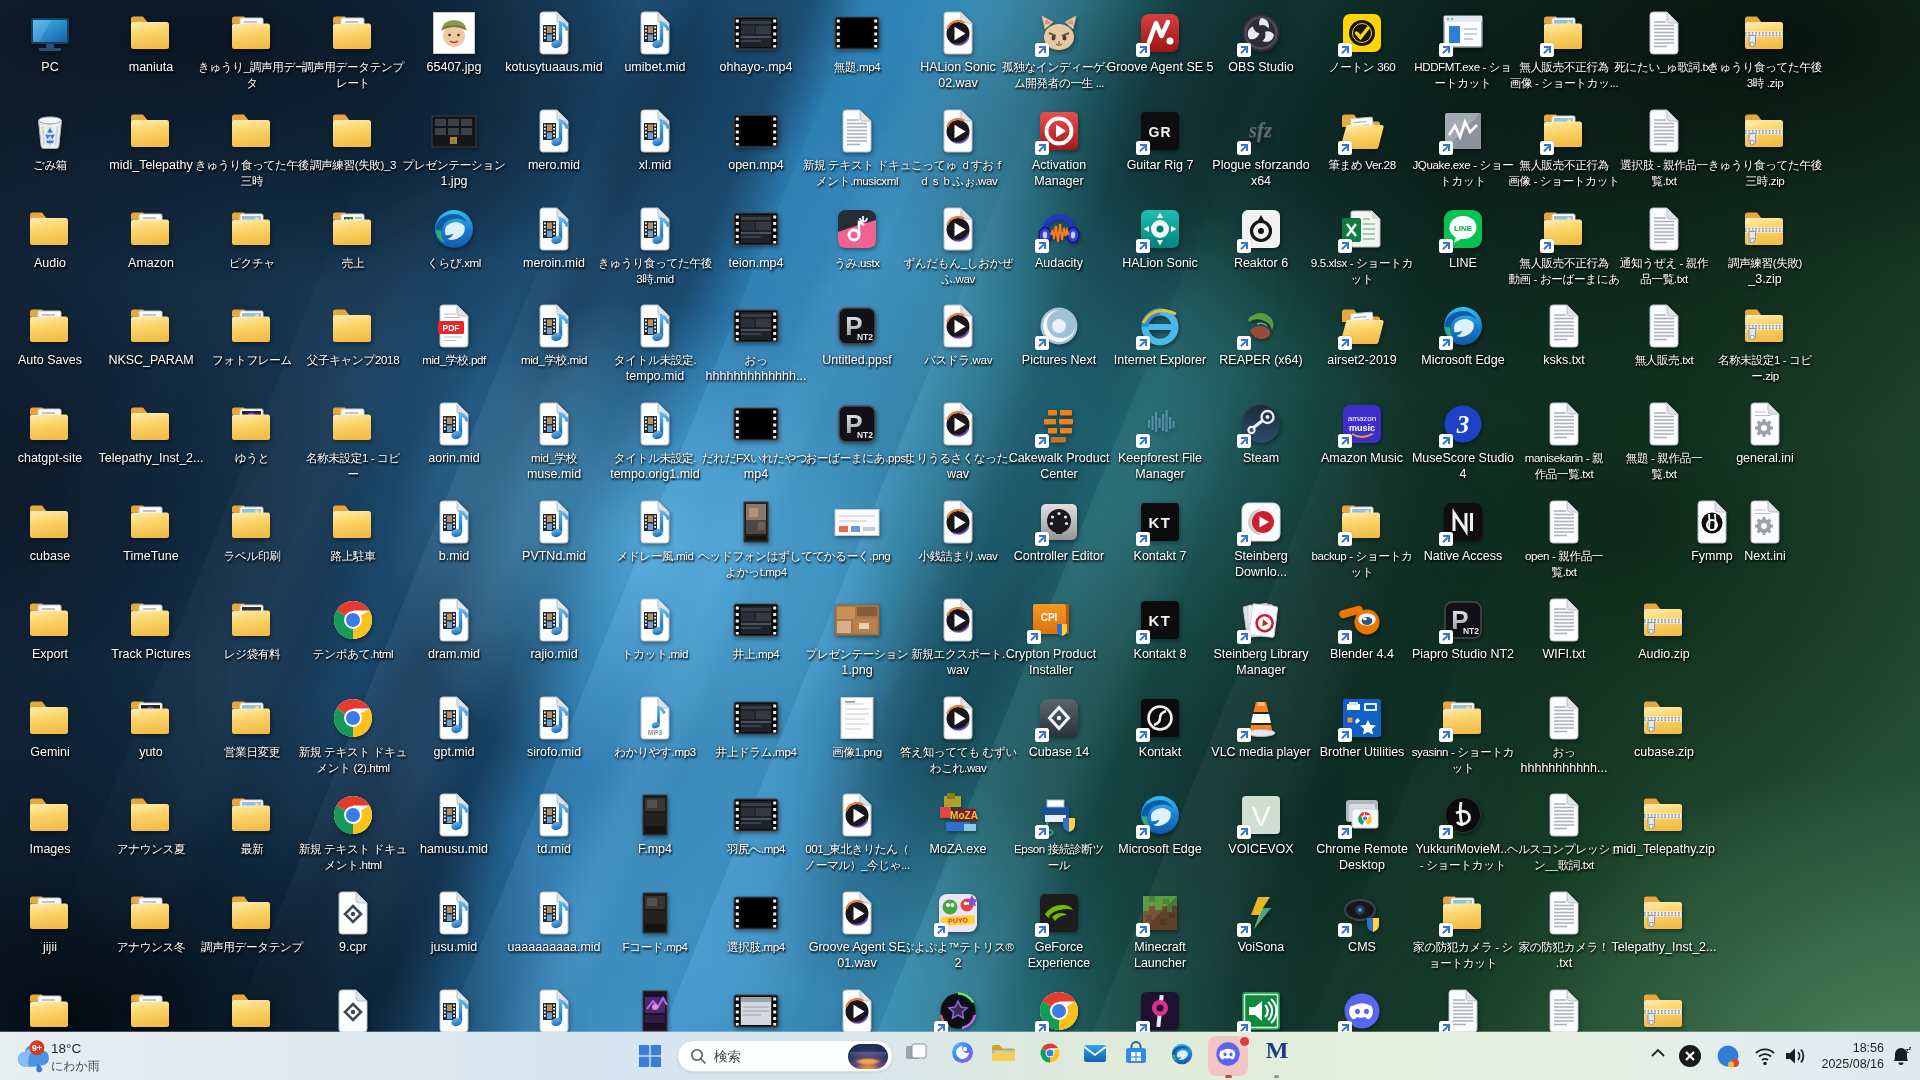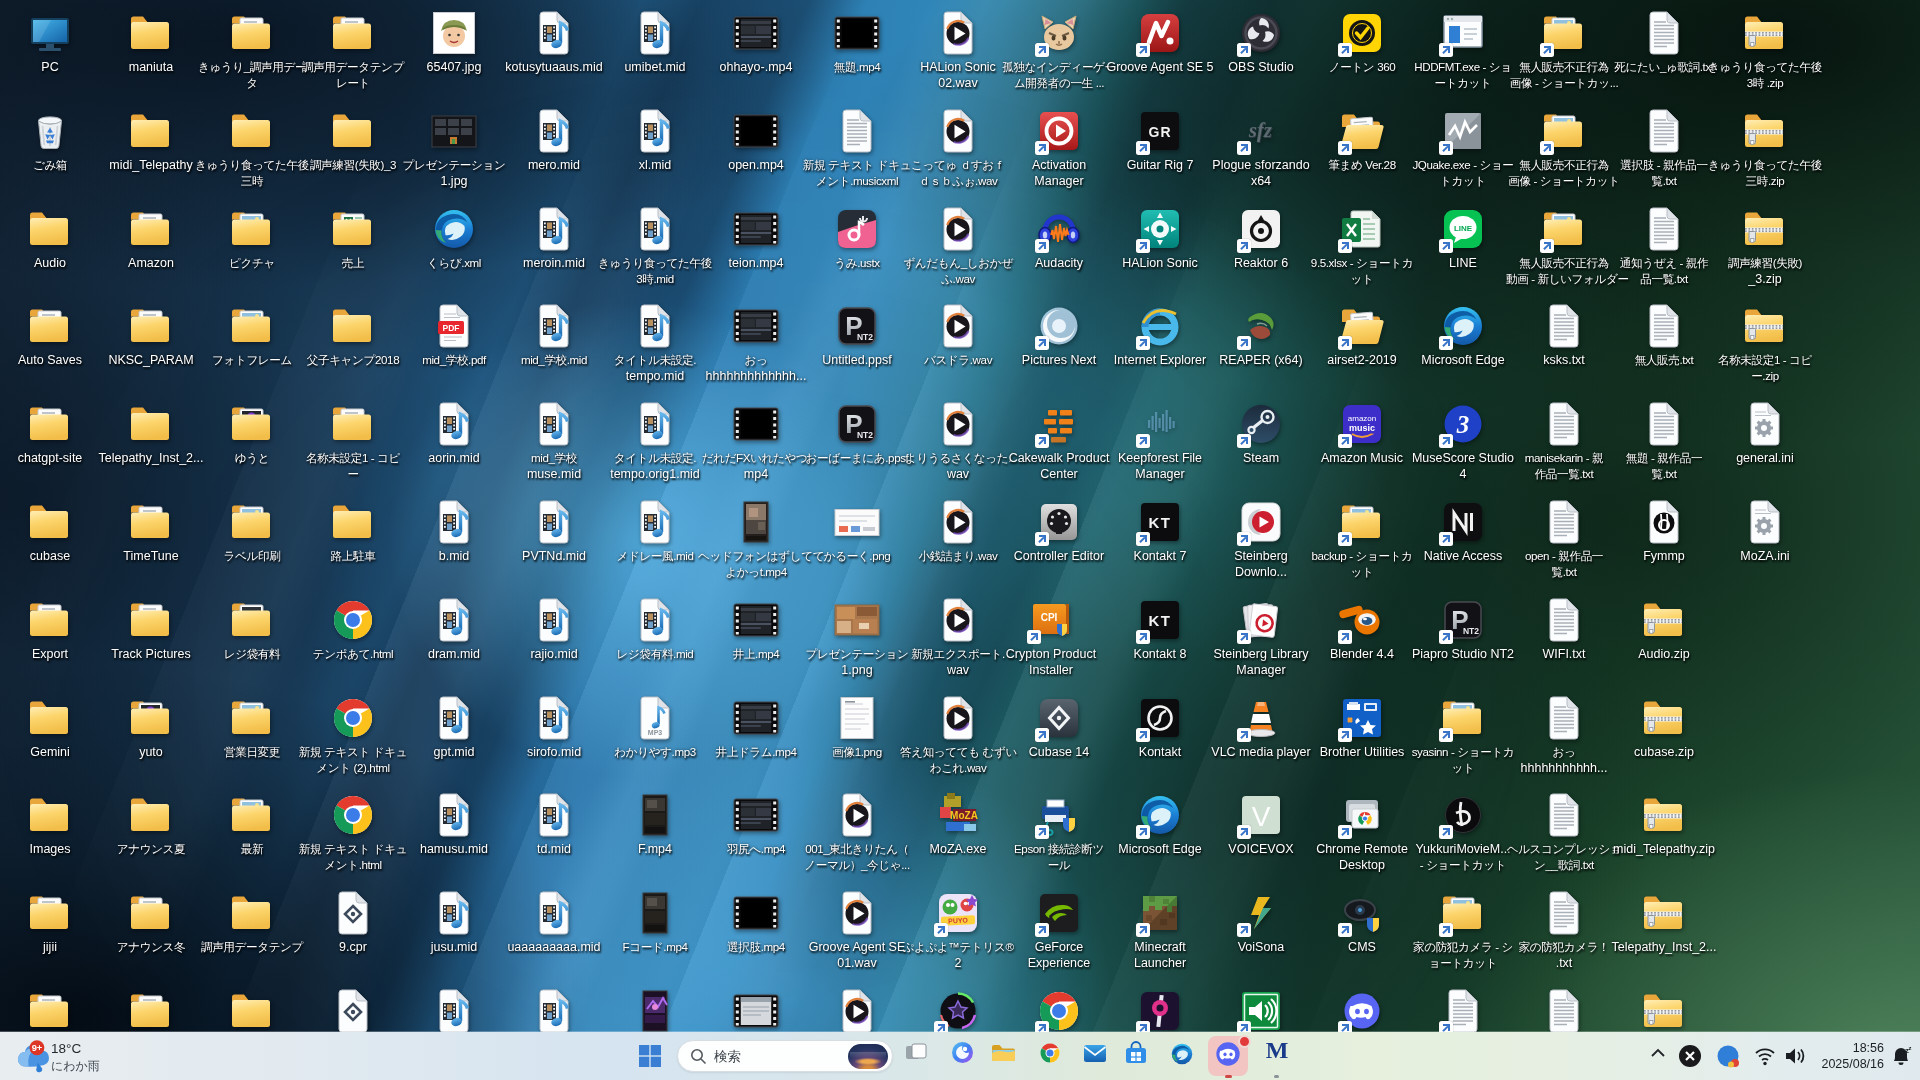--- a/index.html
+++ b/index.html
@@ -1046,21 +1046,21 @@
       <use href="#line"></use>
     </svg>
     <span class="sc"></span>
     <div class="lb">LINE</div>
   </div>
 <div class="it" style="left:1540px;top:205px">
     <svg class="ic" viewBox="0 0 48 48">
       <use href="#folp"></use>
     </svg>
     <span class="sc"></span>
-    <div class="lb"><span class="j">無人販売不正行為</span><br><span class="j">動画 - 新しいフォルダー</span></div>
+    <div class="lb"><span class="j">無人販売不正行為</span><br><span class="j">動画 - おーばーまにあ</span></div>
   </div>
 <div class="it" style="left:1640px;top:205px">
     <svg class="ic" viewBox="0 0 48 48">
       <use href="#txt"></use>
     </svg>
     <div class="lb"><span class="j">通知うぜえ - 親作</span><br><span class="j">品一覧.txt</span></div>
   </div>
 <div class="it" style="left:1741px;top:205px">
     <svg class="ic" viewBox="0 0 48 48">
       <use href="#folz"></use>
@@ -1387,31 +1387,31 @@
     </svg>
     <span class="sc"></span>
     <div class="lb">Native Access</div>
   </div>
 <div class="it" style="left:1540px;top:498px">
     <svg class="ic" viewBox="0 0 48 48">
       <use href="#txt"></use>
     </svg>
     <div class="lb"><span class="j">open - 親作品一</span><br><span class="j">覧.txt</span></div>
   </div>
-<div class="it" style="left:1640px;top:498px">
+<div class="it" style="left:1688px;top:498px">
     <svg class="ic" viewBox="0 0 48 48">
       <use href="#fymmp"></use>
     </svg>
     <div class="lb">Fymmp</div>
   </div>
 <div class="it" style="left:1741px;top:498px">
     <svg class="ic" viewBox="0 0 48 48">
       <use href="#ini"></use>
     </svg>
-    <div class="lb">MoZA.ini</div>
+    <div class="lb">Next.ini</div>
   </div>
 <div class="it" style="left:26px;top:596px">
     <svg class="ic" viewBox="0 0 48 48">
       <use href="#fold"></use>
     </svg>
     <div class="lb">Export</div>
   </div>
 <div class="it" style="left:127px;top:596px">
     <svg class="ic" viewBox="0 0 48 48">
       <use href="#fold"></use>
@@ -1439,21 +1439,21 @@
 <div class="it" style="left:530px;top:596px">
     <svg class="ic" viewBox="0 0 48 48">
       <use href="#mid"></use>
     </svg>
     <div class="lb">rajio.mid</div>
   </div>
 <div class="it" style="left:631px;top:596px">
     <svg class="ic" viewBox="0 0 48 48">
       <use href="#mid"></use>
     </svg>
-    <div class="lb"><span class="j">レジ袋有料.mid</span></div>
+    <div class="lb"><span class="j">トカット.mid</span></div>
   </div>
 <div class="it" style="left:732px;top:596px">
     <svg class="ic" viewBox="0 0 48 48">
       <use href="#mp4s"></use>
     </svg>
     <div class="lb"><span class="j">井上.mp4</span></div>
   </div>
 <div class="it" style="left:833px;top:596px">
     <svg class="ic" viewBox="0 0 48 48">
       <use href="#imgor"></use>

